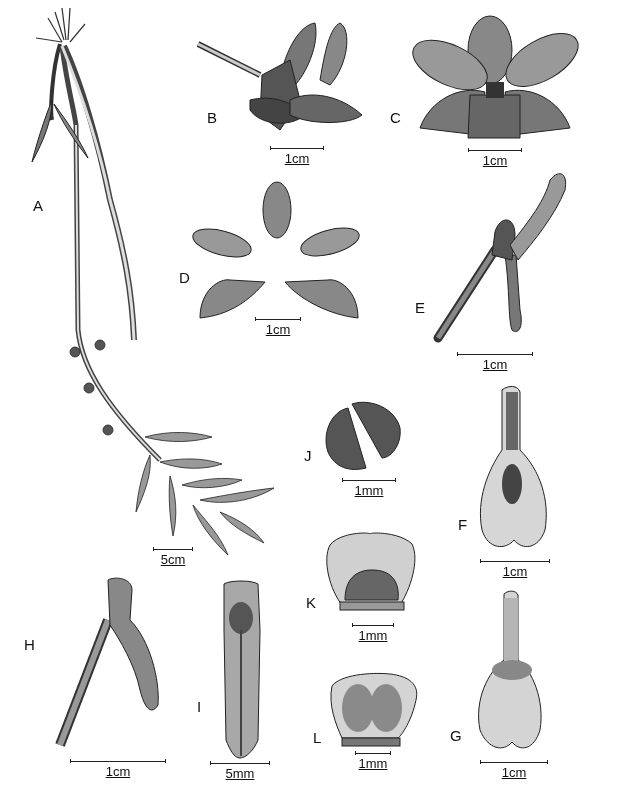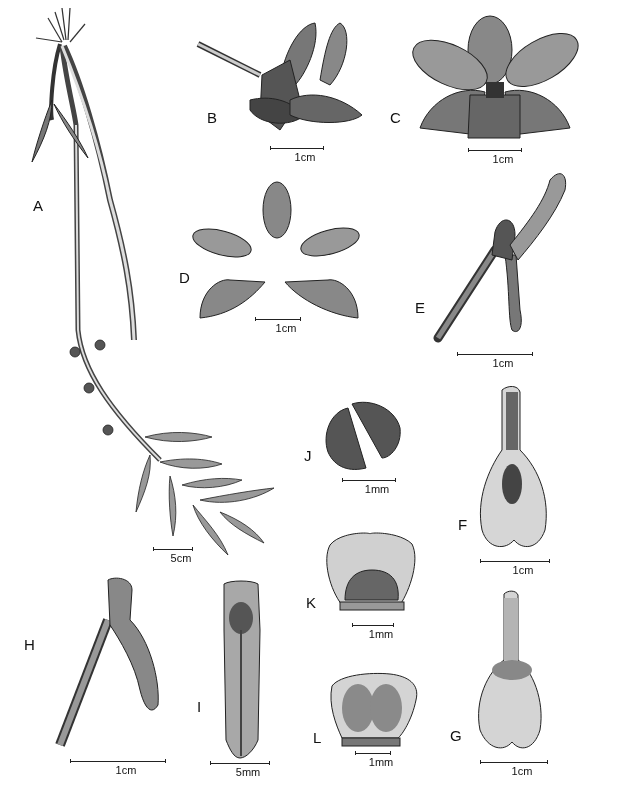--- a/index.html
+++ b/index.html
@@ -5,21 +5,21 @@
   html, body { margin:0; padding:0; background:#ffffff; }
   body { width:620px; height:800px; position:relative; overflow:hidden;
          font-family:"Liberation Sans", sans-serif; color:#111; }
   .panel { position:absolute; }
   .lbl { position:absolute; font-size:15px; color:#111; line-height:1; }
   .scale { position:absolute; }
   .scale .bar { position:absolute; left:0; top:0; height:1px; background:#222; width:100%; }
   .scale .bar::before, .scale .bar::after { content:""; position:absolute; top:-2px; width:1px; height:4px; background:#222; }
   .scale .bar::before { left:0; }
   .scale .bar::after { right:0; }
-  .scale .txt { position:absolute; top:3px; left:8px; width:100%; text-align:center; font-size:11px; color:#111; }
+  .scale .txt { position:absolute; top:3px; left:0; width:100%; text-align:center; font-size:13px; color:#111;text-decoration:underline; }
   svg { position:absolute; overflow:visible; }
 </style>
 </head>
 <body>
 
 <div class="panel" style="left:0;top:0;width:300px;height:560px;">
   <svg width="300" height="560" viewBox="0 0 300 560">
 
     <g stroke="#333" stroke-width="1.2" fill="none">
       <path d="M62 42 L48 18"></path>

